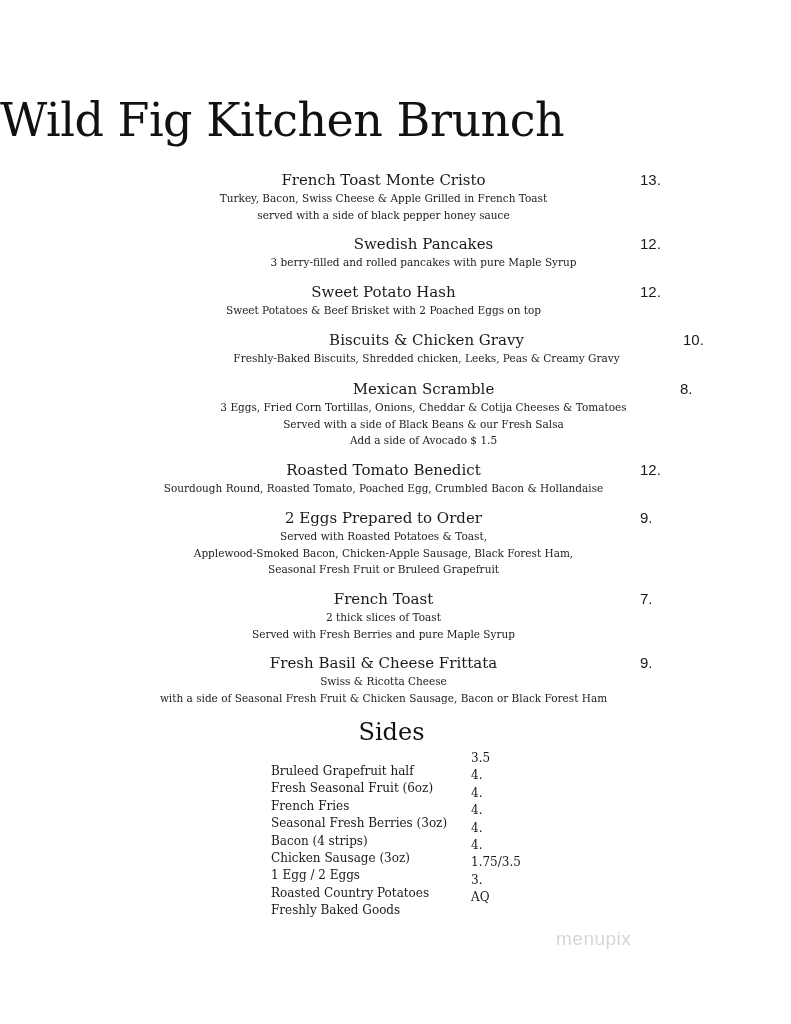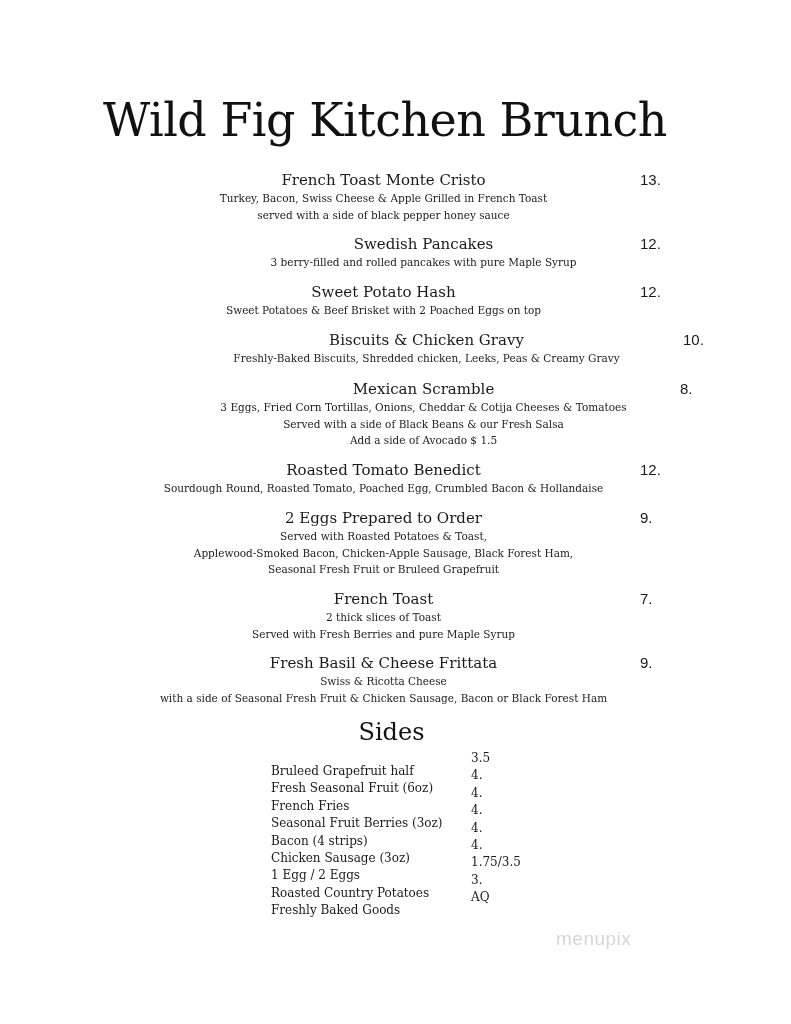--- a/index.html
+++ b/index.html
@@ -20,21 +20,21 @@
       left: 0; top: 0;
       width: 791px;
       height: 1024px;
       background: #ffffff;
     }
     .title {
       position: absolute;
       left: 0;
       top: 92px;
       width: 667px;
-      text-align: right;
+      text-align: left;
       font-family: "DejaVu Serif", serif;
       font-size: 46px;
       font-weight: normal;
       letter-spacing: -0.5px;
       color: #111;
       line-height: 56px;
     }
     .menu-item {
       position: absolute;
       left: 0;
@@ -197,21 +197,21 @@
     </div>
     <div class="side-row">
       <span class="side-name">Fresh Seasonal Fruit (6oz)</span>
       <span class="side-price">4.</span>
     </div>
     <div class="side-row">
       <span class="side-name">French Fries</span>
       <span class="side-price">4.</span>
     </div>
     <div class="side-row">
-      <span class="side-name">Seasonal Fruit Berries (3oz)</span>
+      <span class="side-name">Seasonal Fresh Berries (3oz)</span>
       <span class="side-price">4.</span>
     </div>
     <div class="side-row">
       <span class="side-name">Bacon (4 strips)</span>
       <span class="side-price">4.</span>
     </div>
     <div class="side-row">
       <span class="side-name">Chicken Sausage (3oz)</span>
       <span class="side-price">4.</span>
     </div>

